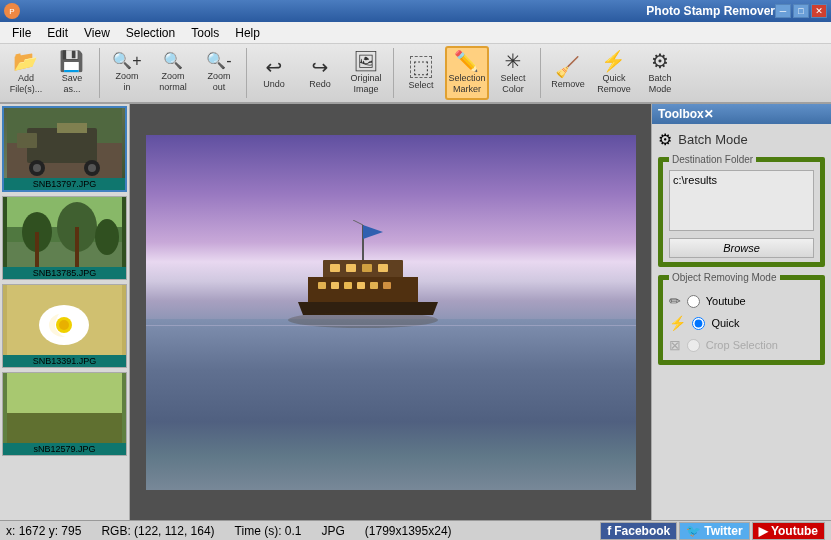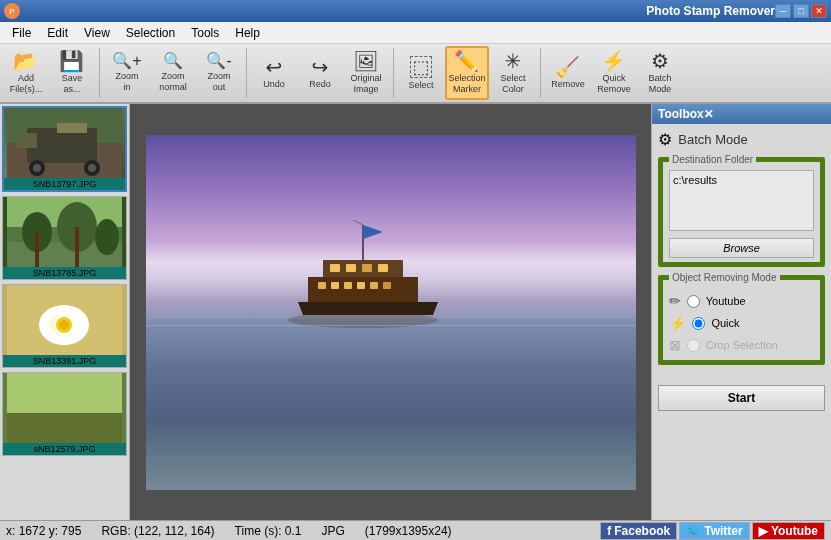--- a/index.html
+++ b/index.html
@@ -343,21 +343,20 @@
             <span class="radio-label">Quick</span>
           </div>
           <div class="radio-option">
             <span class="radio-icon" style="color:#aaa;">⊠</span>
             <input type="radio" name="remove-mode" disabled="" style="">
             <span class="radio-label disabled">Crop Selection</span>
           </div>
         </div>
       </div>
 
-      <button class="start-btn">Start</button>
     </div>
   </div>
 
 </div>
 
 <div id="status-bar">
   <div class="status-left">
     <span>x: 1672 y: 795</span>
     <span>RGB: (122, 112, 164)</span>
     <span>Time (s): 0.1</span>

